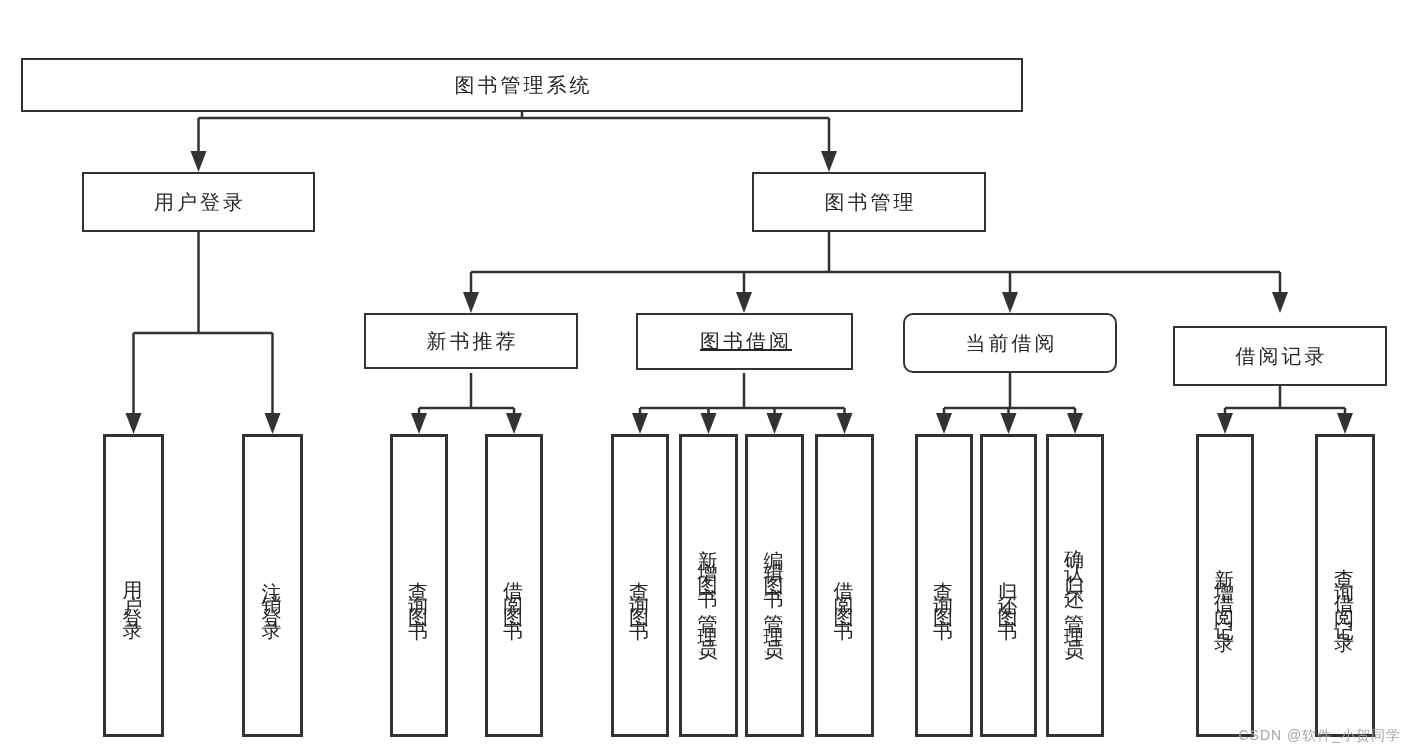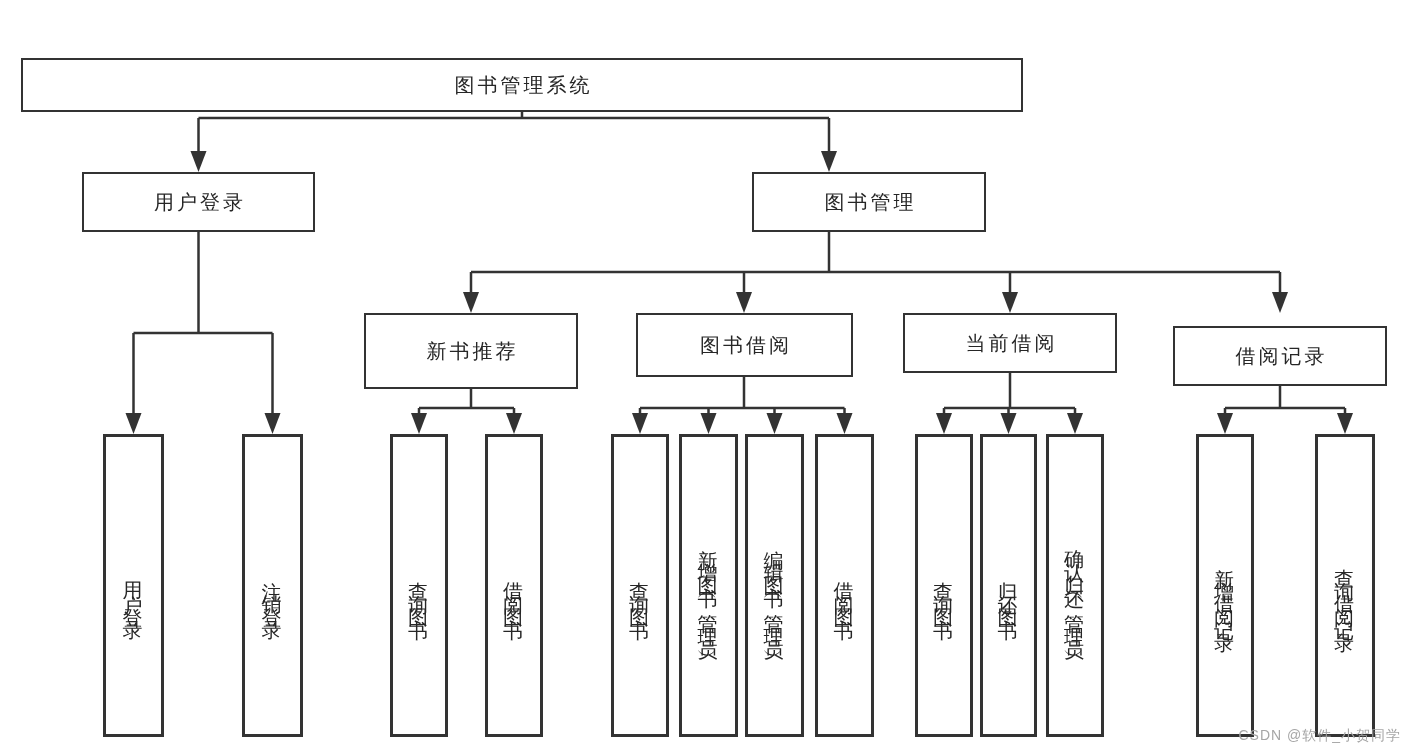--- a/index.html
+++ b/index.html
@@ -100,27 +100,27 @@
     <span class="h-label">图书管理系统</span>
   </div>
 
   <div class="box" style="left:82px; top:172px; width:233px; height:60px;">
     <span class="h-label">用户登录</span>
   </div>
   <div class="box" style="left:752px; top:172px; width:234px; height:60px;">
     <span class="h-label">图书管理</span>
   </div>
 
-  <div class="box" style="left:364px; top:313px; width:214px; height:76px;">
+  <div class="box" style="left:364px; top:313px; width:214px; height:56px;">
     <span class="h-label">新书推荐</span>
   </div>
-  <div class="box" style="left:636px; top:313px; width:217px; height:64px;">
+  <div class="box" style="left:636px; top:313px; width:217px; height:57px;text-decoration:underline;">
     <span class="h-label">图书借阅</span>
   </div>
-  <div class="box" style="left:903px; top:313px; width:214px; height:60px;">
+  <div class="box" style="left:903px; top:313px; width:214px; height:60px;border-radius:10px;">
     <span class="h-label">当前借阅</span>
   </div>
   <div class="box" style="left:1173px; top:326px; width:214px; height:60px;">
     <span class="h-label">借阅记录</span>
   </div>
 
   <div class="box leaf" style="left:103px; top:434px; width:61px; height:303px;">
     <span class="v-text">用户登录</span>
   </div>
   <div class="box leaf" style="left:242px; top:434px; width:61px; height:303px;">

